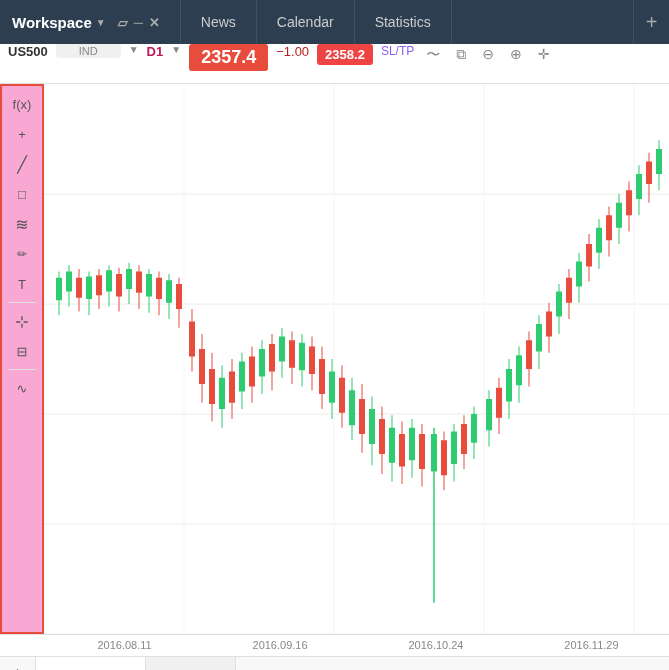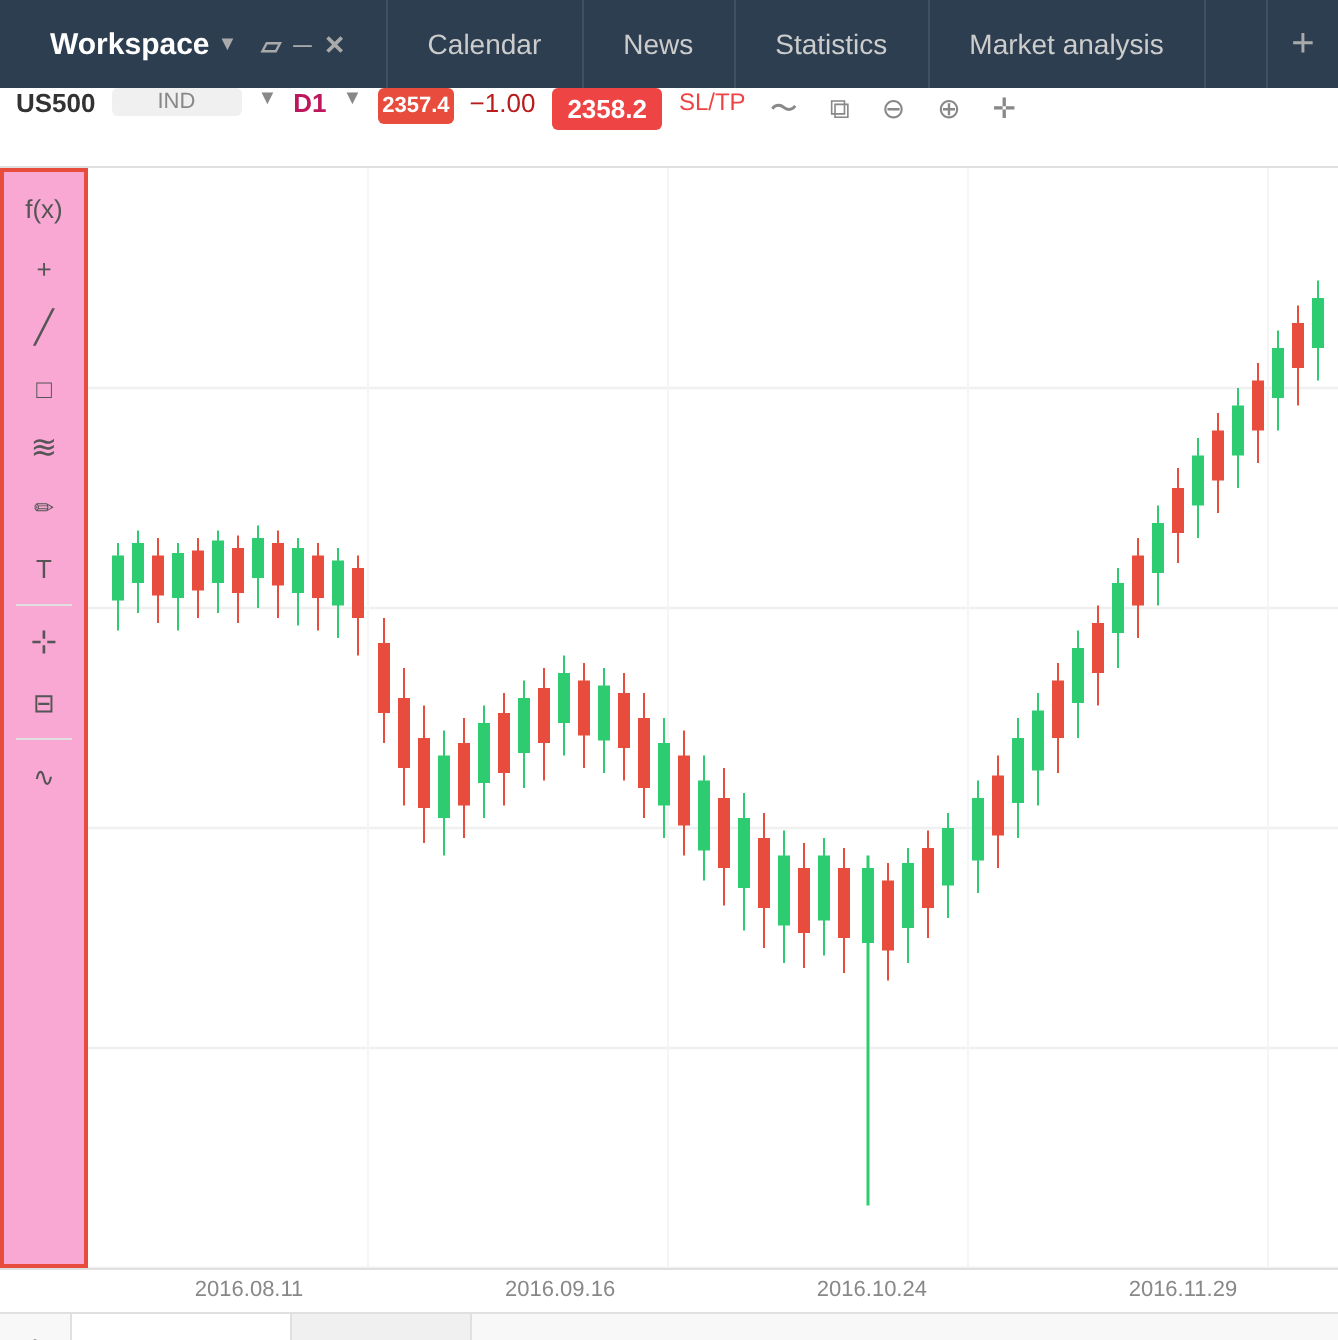--- a/index.html
+++ b/index.html
@@ -4,21 +4,20 @@
   <style>
     * { box-sizing: border-box; margin: 0; padding: 0; }
     body { font-family: Arial, sans-serif; background: #fff; width: 669px; height: 670px; overflow: hidden; }
 
     
     .top-nav {
       display: flex;
       align-items: center;
       background: #2c3e50;
       height: 44px;
-      padding-left: 13px;
     }
     .workspace-area {
       display: flex;
       align-items: center;
       padding: 0 12px;
       color: #fff;
       font-size: 15px;
       font-weight: bold;
       gap: 4px;
       min-width: 130px;
@@ -88,43 +87,43 @@
       border-radius: 3px;
     }
     .period-label {
       font-size: 13px;
       color: #be185d;
       font-weight: bold;
     }
     .price-red {
       background: #e74c3c;
       color: #fff;
-      font-size: 11px;
+      font-size: 18px;
       font-weight: bold;
-      padding: 3px 2px;
+      padding: 3px 12px;
       border-radius: 3px;
     }
     .price-change {
       font-size: 13px;
       color: #b91c1c;
       display: flex;
       align-items: center;
       gap: 2px;
     }
     .price-green {
       background: #ef4444;
       color: #fff;
       font-size: 13px;
       font-weight: bold;
       padding: 3px 8px;
       border-radius: 3px;
     }
     .sltp-label {
       font-size: 12px;
-      color: #ef4444;
+      color: #8b5cf6;
     }
     .toolbar-icon {
       font-size: 14px;
       color: #888;
       cursor: pointer;
       padding: 2px 4px;
     }
     .dropdown-small {
       font-size: 10px;
       color: #888;
@@ -243,30 +242,27 @@
     <span>Workspace</span>
     <span class="dropdown-arrow">▼</span>
     <span class="workspace-icons">
       <span>▱</span>
       <span>─</span>
       <span>✕</span>
     </span>
   </div>
   <div class="nav-tabs">
     <div class="nav-tab">
+      <span>News</span>
+    </div>
+    <div class="nav-tab">
       <span>Calendar</span>
     </div>
     <div class="nav-tab">
-      <span>News</span>
-    </div>
-    <div class="nav-tab">
       <span>Statistics</span>
-    </div>
-    <div class="nav-tab">
-      <span>Market analysis</span>
     </div>
   </div>
   <div class="nav-add">
     <span>+</span>
   </div>
 </div>
 
 <div class="toolbar-row">
   <span class="symbol-label">US500</span>
   <span class="indicator-badge">IND</span>

